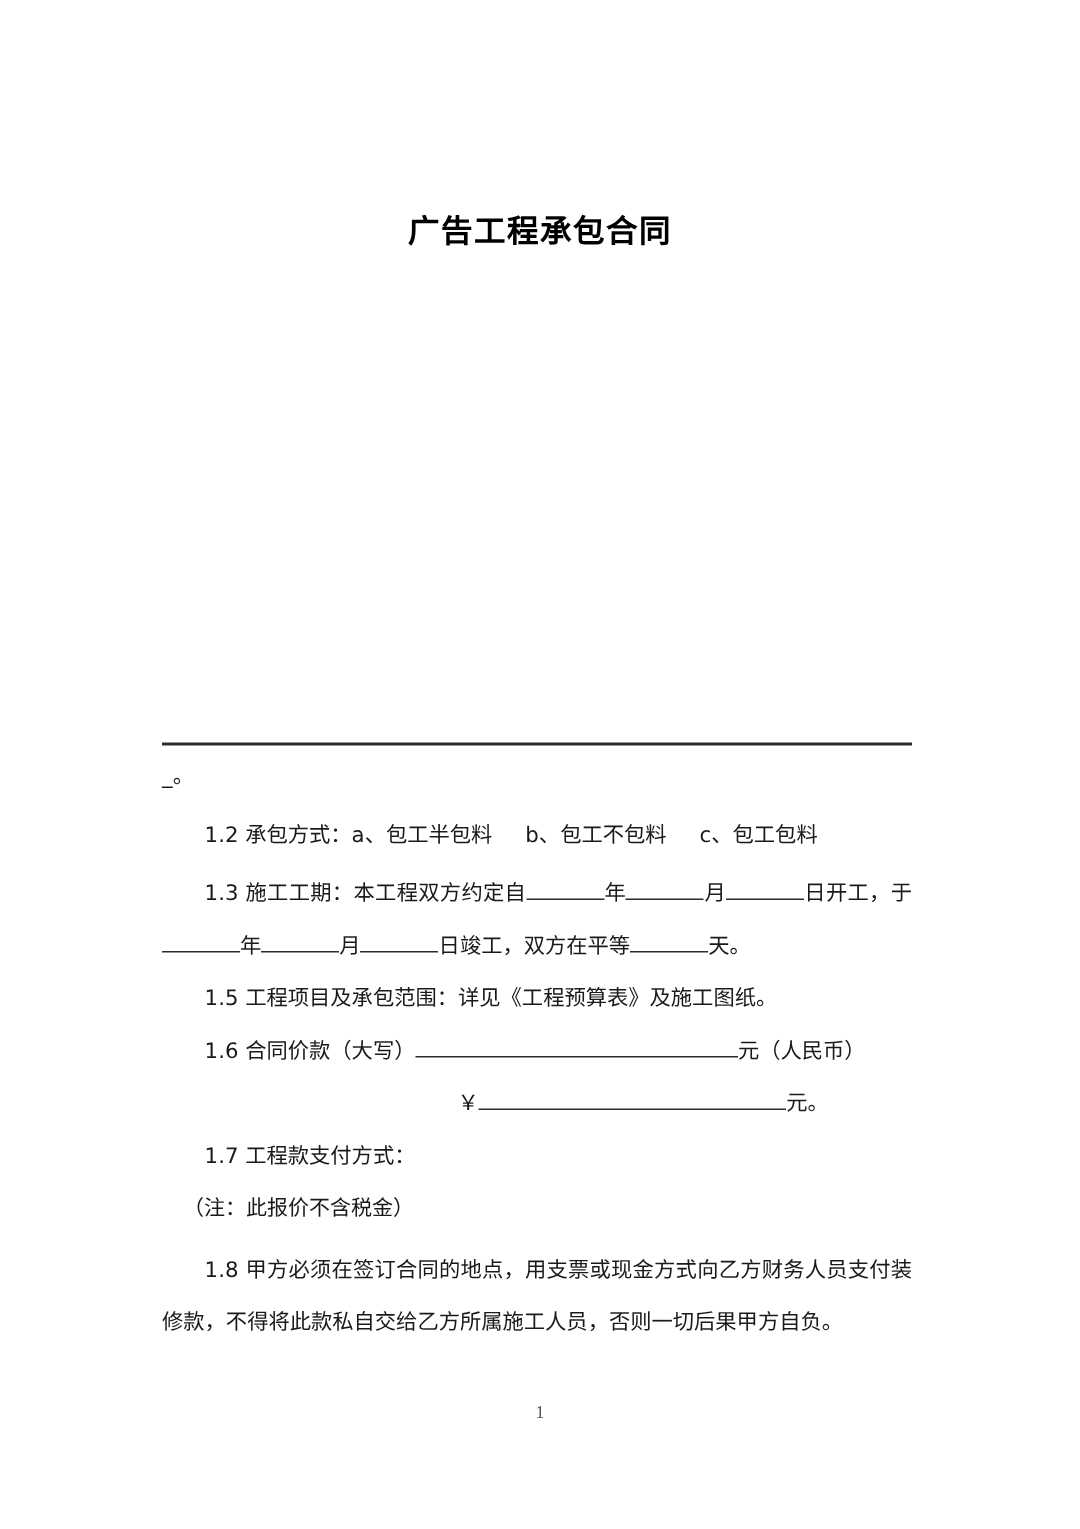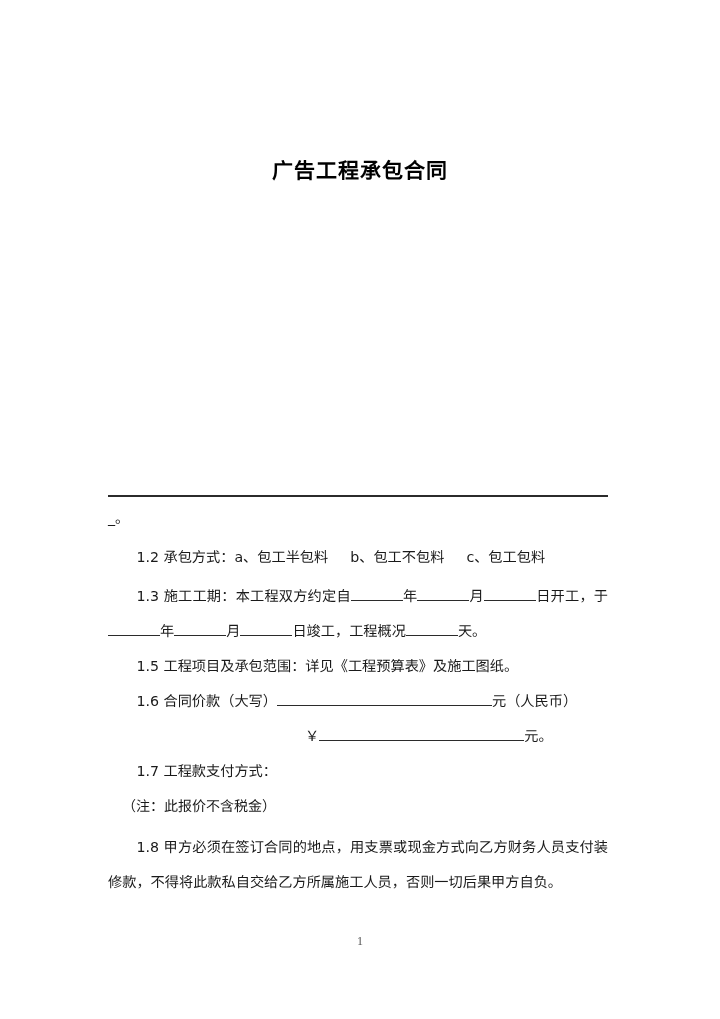--- a/index.html
+++ b/index.html
@@ -25,21 +25,21 @@
     position: absolute;
     left: 108px;
     top: 0;
     width: 500px;
   }
   .doc-title {
     text-align: center;
     font-size: 21px;
     font-weight: bold;
     letter-spacing: 1px;
-    margin: 17px;
+    margin: 0;
     padding-top: 142px;
     color: #000000;
     line-height: 1.2;
   }
   .para {
     font-size: 14.2px;
     line-height: 35px;
     color: #1a1a1a;
     margin: 0;
     text-align: justify;
@@ -124,21 +124,21 @@
   <div class="rule-row" style="top:495px;"></div>
   <div class="rule-tail" style="top:508px;">_。</div>
 
   <div class="doc-body" style="top:540px;">
 
     <p class="sub-item">
       <span>1.2 承包方式：a、包工半包料</span><span class="opt-gap"></span><span>b、包工不包料</span><span class="opt-gap"></span><span>c、包工包料</span>
     </p>
 
     <p class="para indent-2 gap-top-4">
-      <span>1.3 施工工期：本工程双方约定自</span><span class="blank b-date"></span><span>年</span><span class="blank b-date"></span><span>月</span><span class="blank b-date"></span><span>日开工，</span><span>于</span><span class="blank b-date"></span><span>年</span><span class="blank b-date"></span><span>月</span><span class="blank b-date"></span><span>日竣工，工程概况</span><span class="blank b-date"></span><span>天。</span>
+      <span>1.3 施工工期：本工程双方约定自</span><span class="blank b-date"></span><span>年</span><span class="blank b-date"></span><span>月</span><span class="blank b-date"></span><span>日开工，</span><span>于</span><span class="blank b-date"></span><span>年</span><span class="blank b-date"></span><span>月</span><span class="blank b-date"></span><span>日竣工，双方在平等</span><span class="blank b-date"></span><span>天。</span>
     </p>
 
 
     <p class="sub-item gap-top-4">1.5 工程项目及承包范围：详见《工程预算表》及施工图纸。</p>
 
     <p class="sub-item gap-top-4">
       <span>1.6 合同价款（大写）</span><span class="blank b-price"></span><span>元（人民币）</span>
     </p>
 
     <p class="yen-line">

